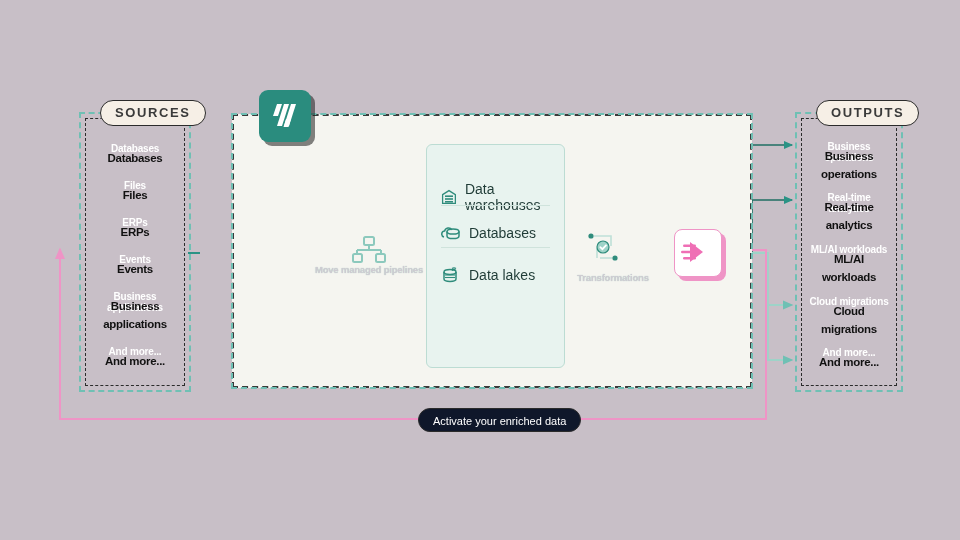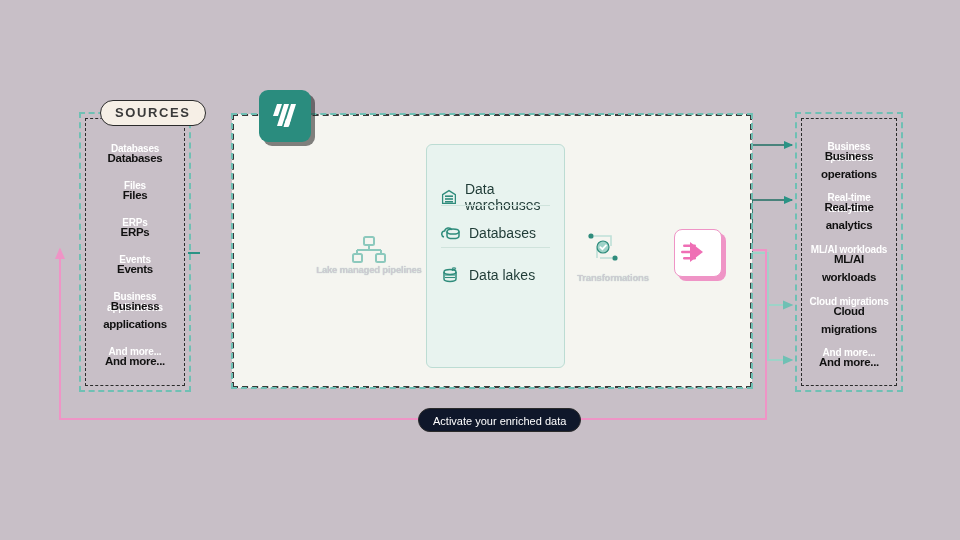--- a/index.html
+++ b/index.html
@@ -289,21 +289,21 @@
     <svg width="34" height="28" viewBox="0 0 34 28">
       <rect x="12" y="1" width="10" height="8" rx="1.5" fill="none" stroke="#8cc9bd" stroke-width="2"></rect>
       <line x1="17" y1="9" x2="17" y2="14" stroke="#8cc9bd" stroke-width="2"></line>
       <line x1="5" y1="14" x2="29" y2="14" stroke="#8cc9bd" stroke-width="2"></line>
       <line x1="5" y1="14" x2="5" y2="18" stroke="#8cc9bd" stroke-width="2"></line>
       <line x1="29" y1="14" x2="29" y2="18" stroke="#8cc9bd" stroke-width="2"></line>
       <rect x="1" y="18" width="9" height="8" rx="1.5" fill="none" stroke="#8cc9bd" stroke-width="2"></rect>
       <rect x="24" y="18" width="9" height="8" rx="1.5" fill="none" stroke="#8cc9bd" stroke-width="2"></rect>
     </svg>
   </div>
-  <div class="node-label" id="pipelines-label">Lake managed pipelines</div>
+  <div class="node-label" id="pipelines-label">Move managed pipelines</div>
 
   <div id="destinations-box">
     <div class="dest-row" id="dest-row-0">
       <svg width="20" height="20" viewBox="0 0 20 20">
         <path d="M2 7 L10 2 L18 7 L18 18 L2 18 Z" fill="none" stroke="#2f8c7c" stroke-width="1.6"></path>
         <rect x="5" y="8" width="10" height="2" fill="#2f8c7c"></rect>
         <rect x="5" y="11.5" width="10" height="2" fill="#2f8c7c"></rect>
         <rect x="5" y="15" width="10" height="2" fill="#2f8c7c"></rect>
       </svg>
       <span>Data warehouses</span>
@@ -352,20 +352,21 @@
         <path d="M28 22 L15 12 L15 32 Z"></path>
         <rect x="8" y="14.5" width="13" height="2.4" rx="1.2"></rect>
         <rect x="6" y="20.8" width="15" height="2.4" rx="1.2"></rect>
         <rect x="8" y="27.1" width="13" height="2.4" rx="1.2"></rect>
       </g>
     </svg>
   </div>
 
   <div class="pill" id="activate-pill">Activate your enriched data</div>
 
+  <div class="panel-badge" id="outputs-badge">OUTPUTS</div>
   <div class="side-panel" id="outputs-panel">
     <div class="inner-dash"></div>
     <div class="panel-list">
       <div class="panel-item">
         <span class="ghost">Business operations</span>
         <span class="label">Business operations</span>
         <span class="rule"></span>
       </div>
       <div class="panel-item">
         <span class="ghost">Real-time analytics</span>

